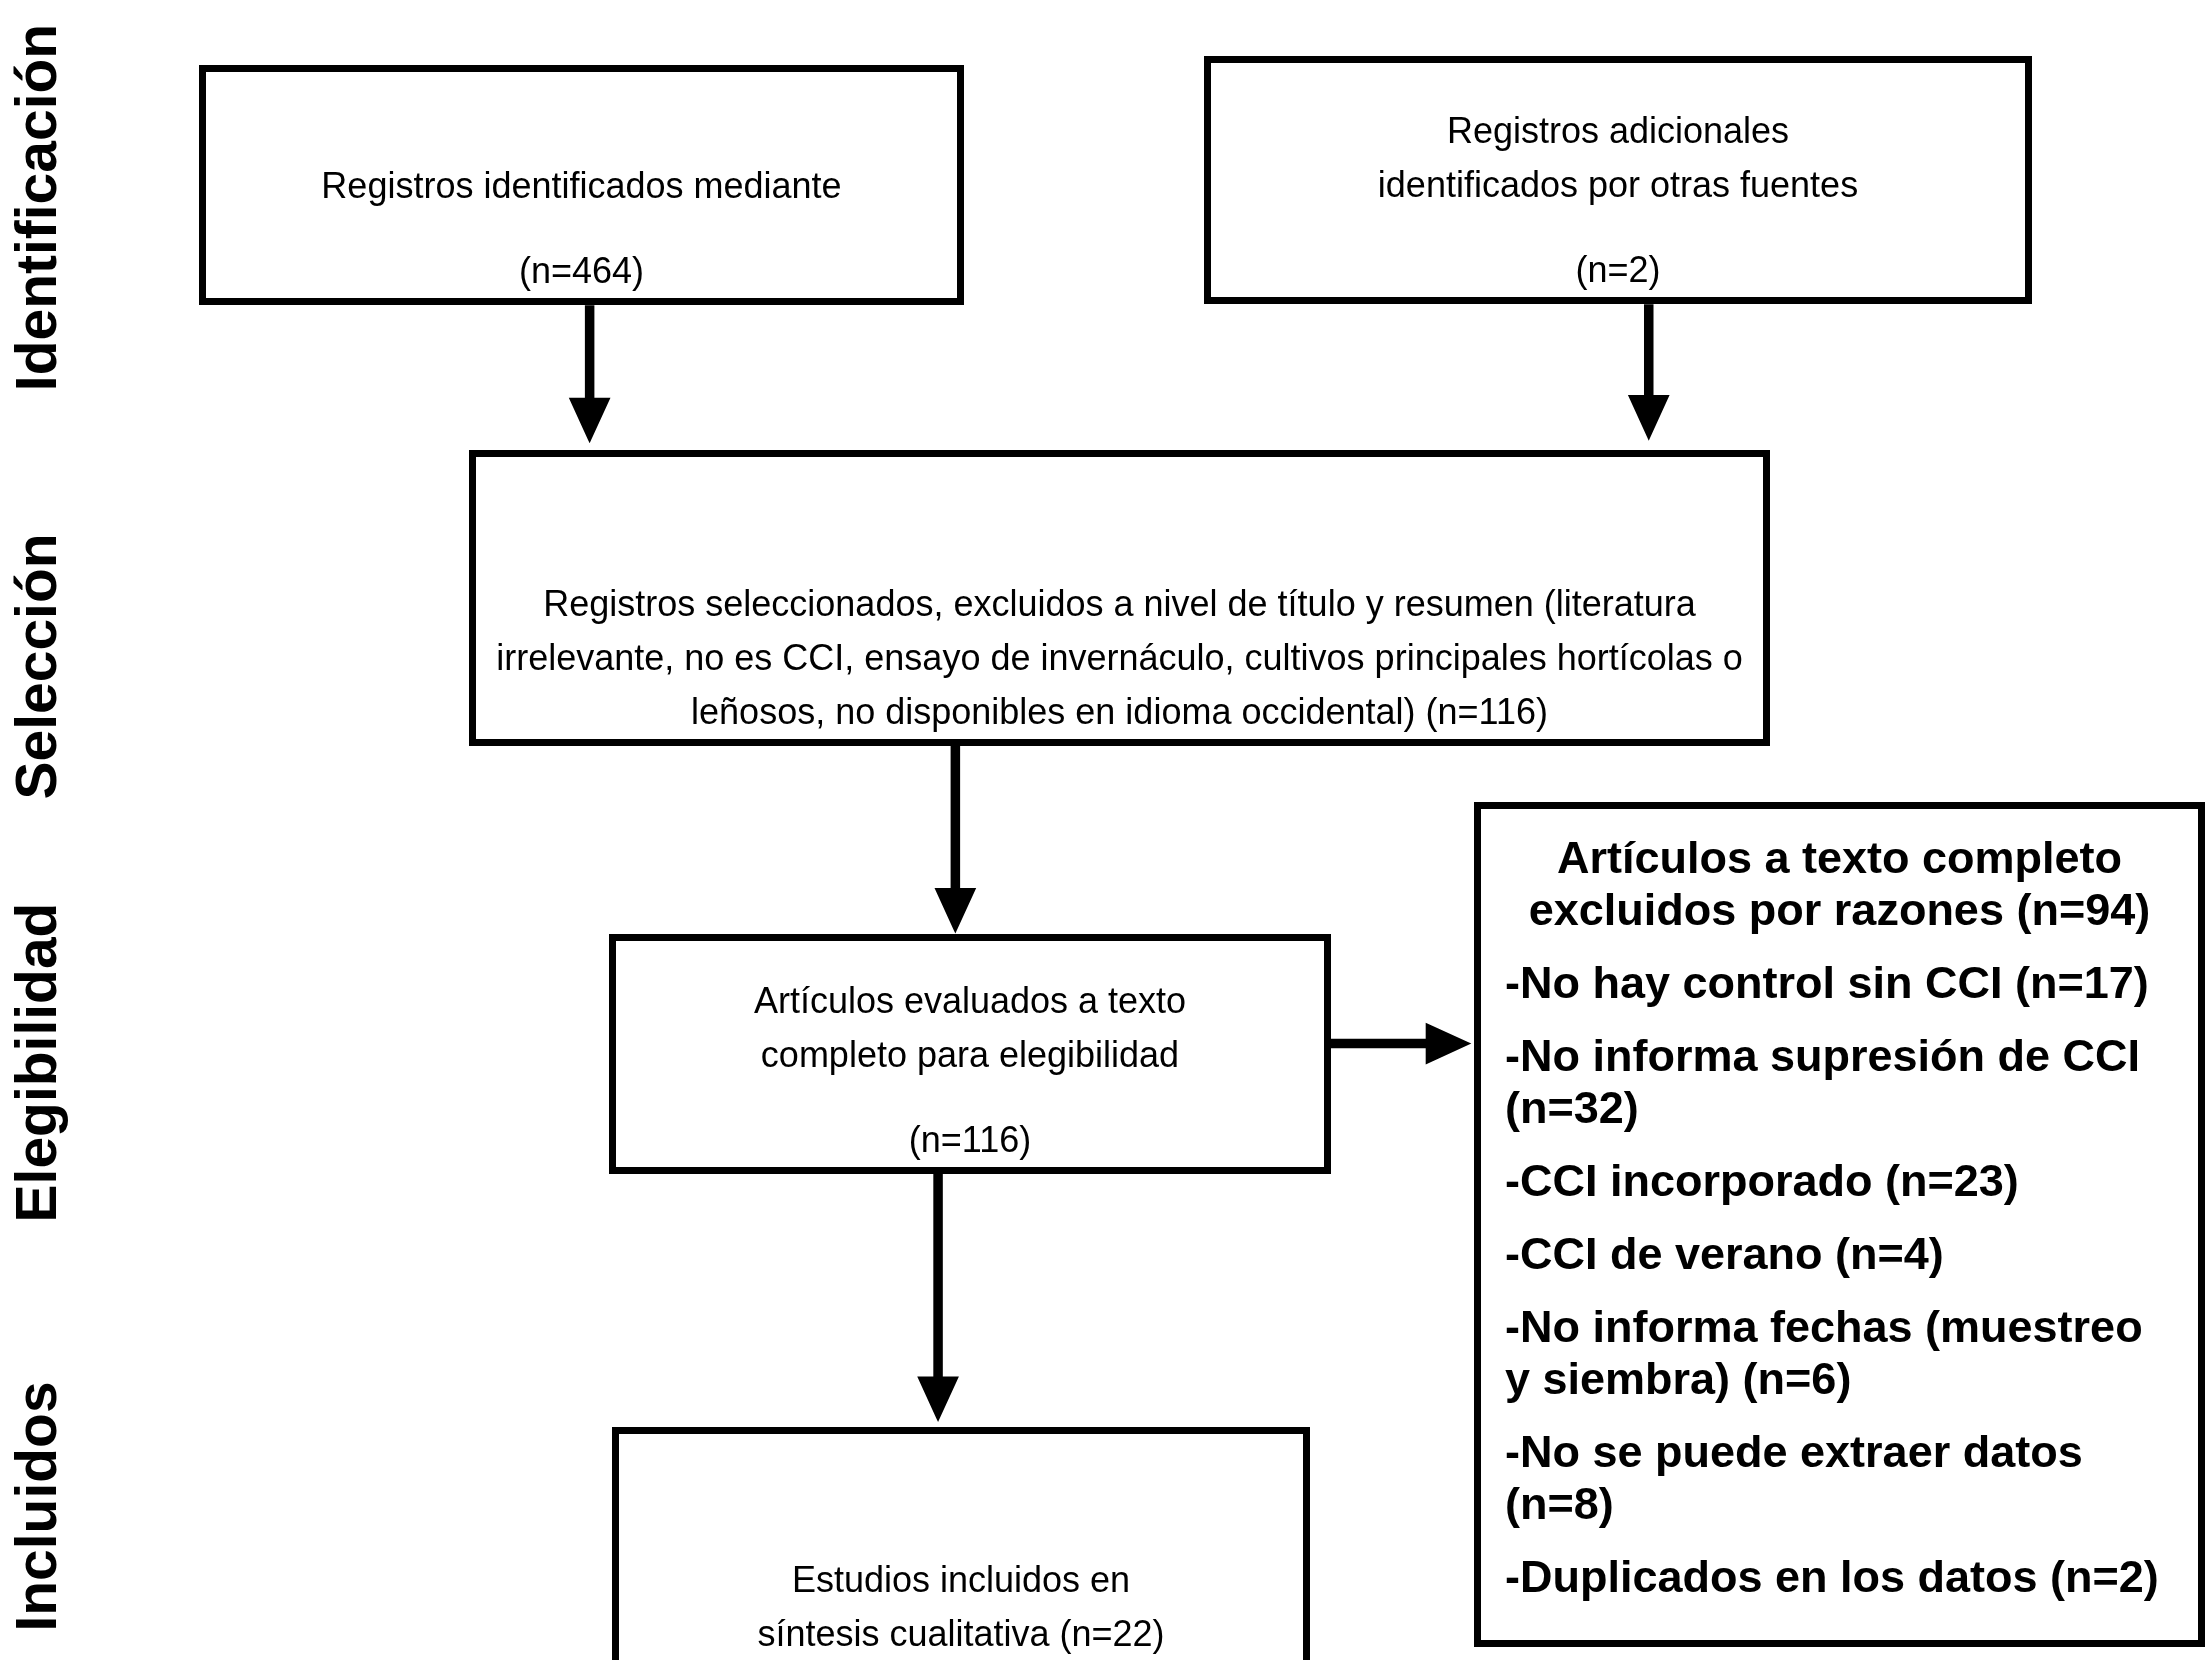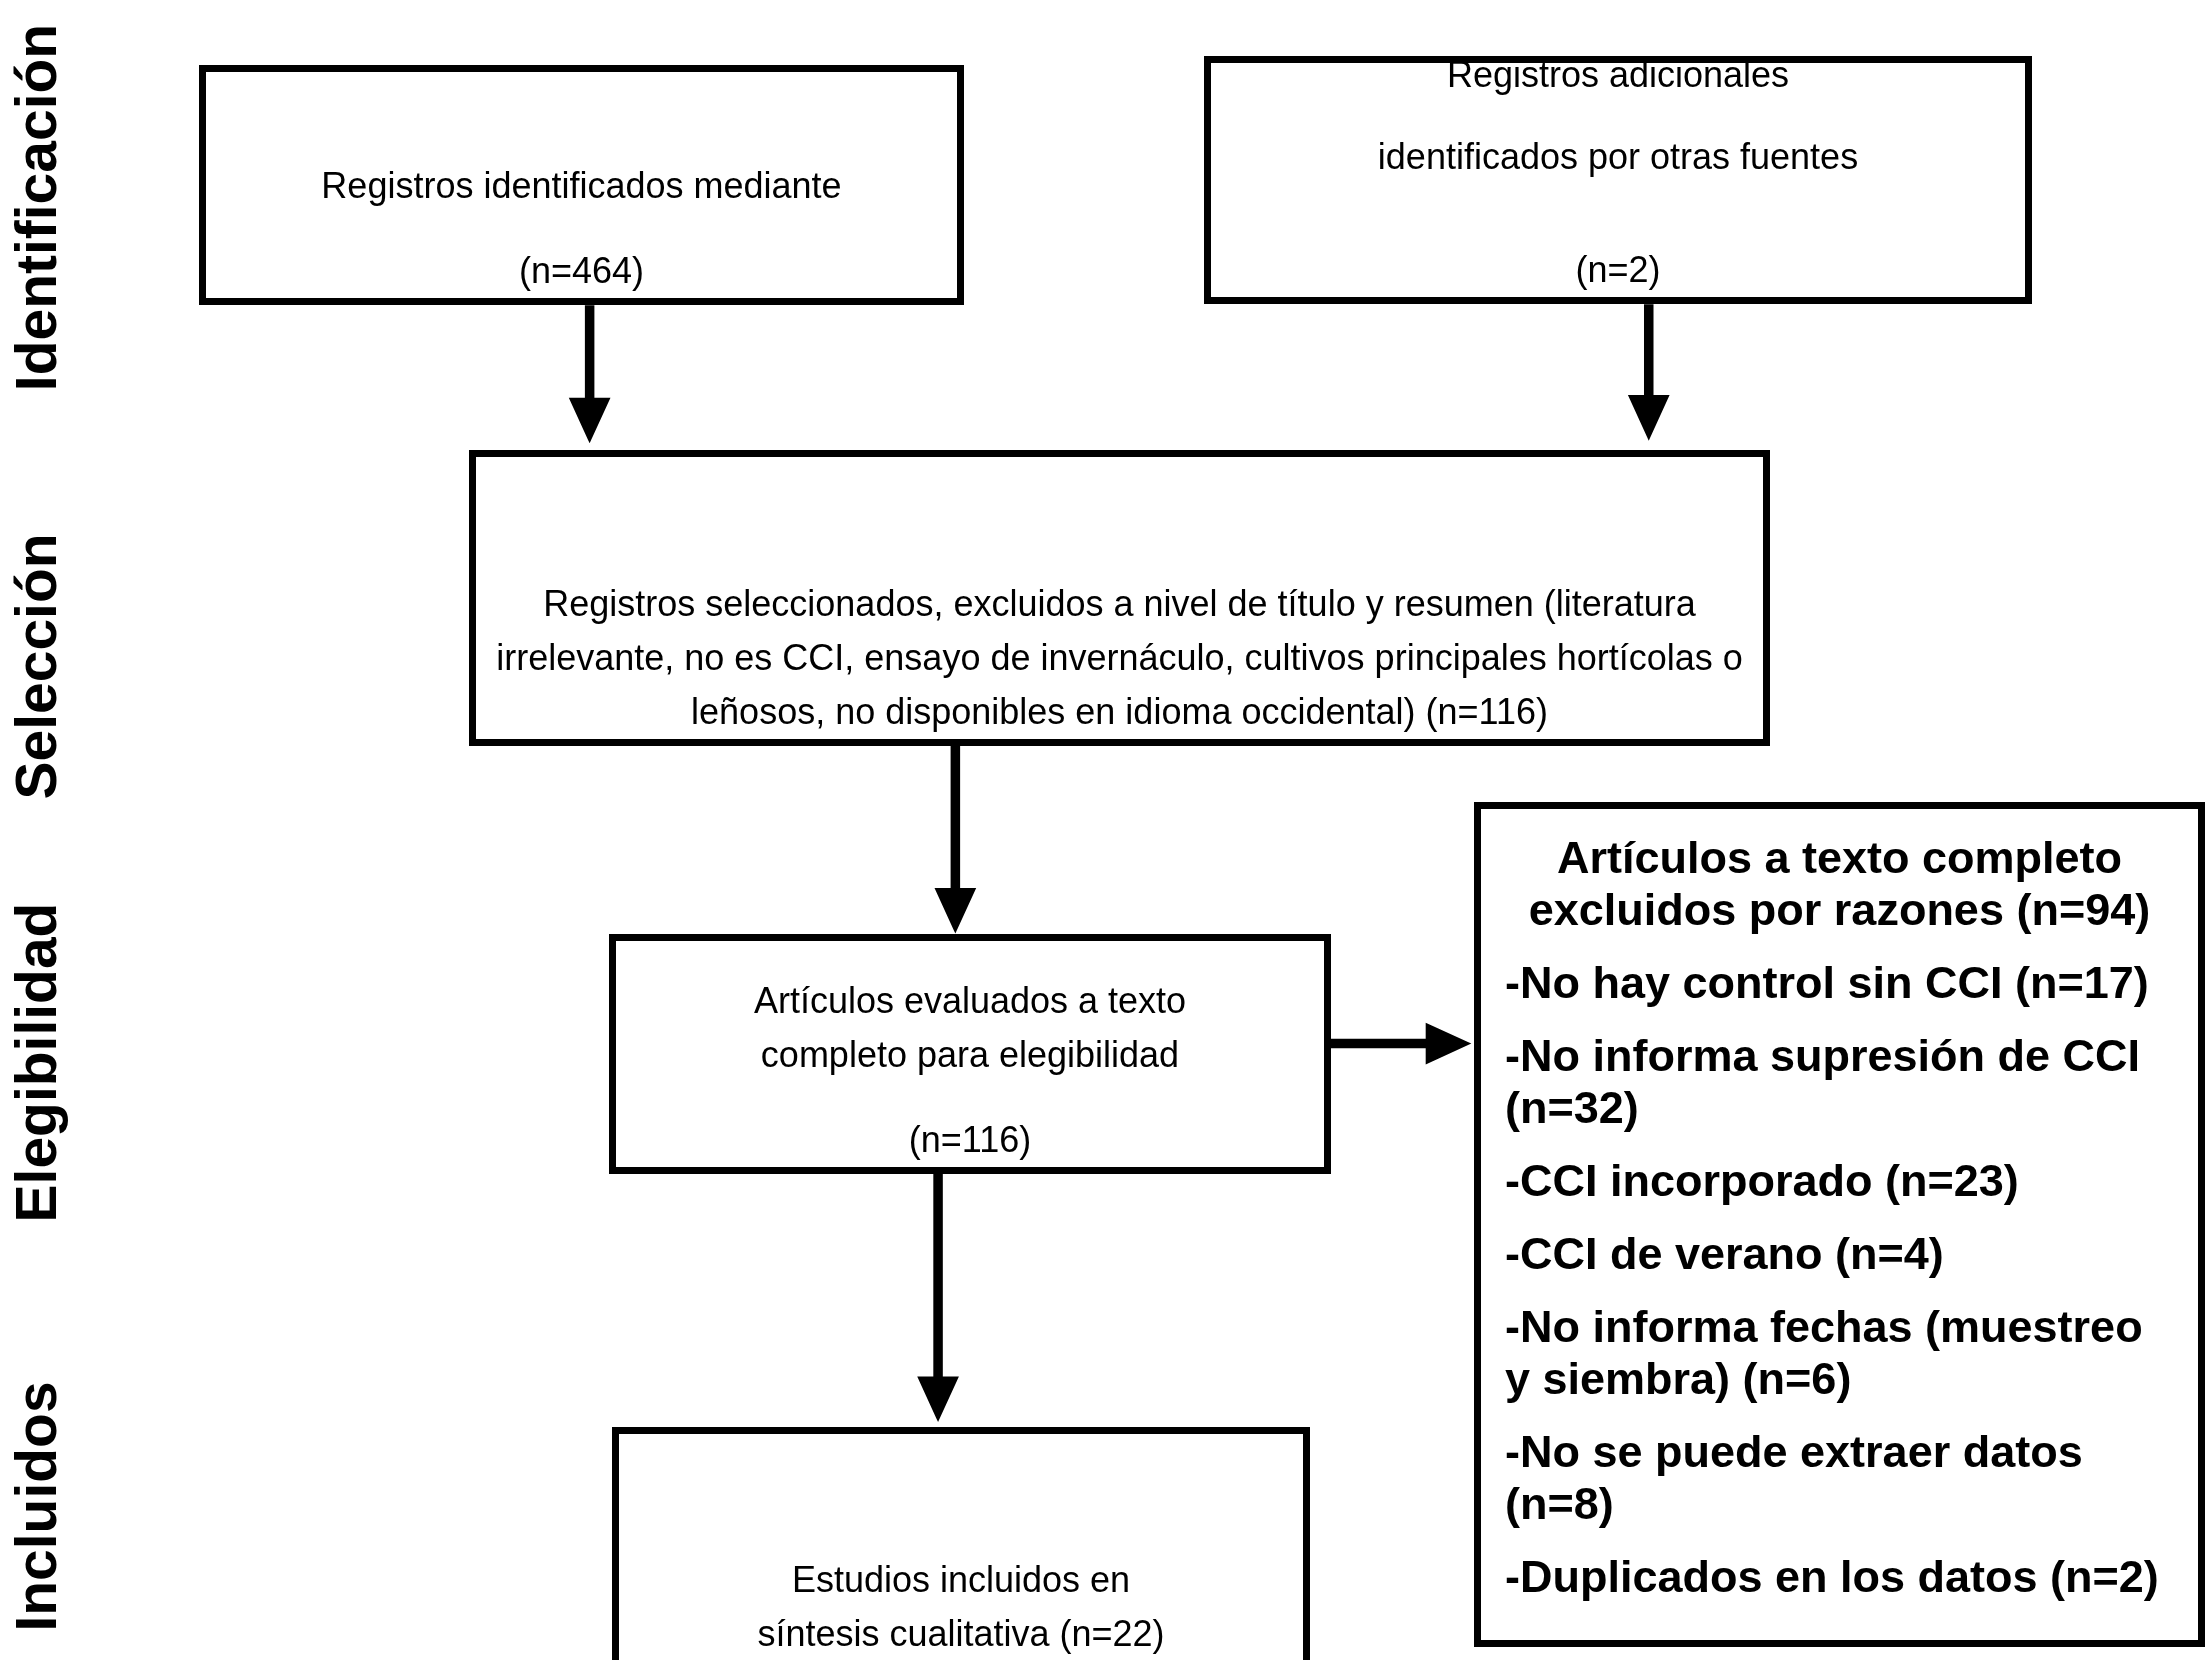--- a/index.html
+++ b/index.html
@@ -37,21 +37,21 @@
     align-items: center;
     justify-content: flex-end;
     text-align: center;
     font-size: 36px;
     line-height: 54px;
   }
   .box .count {
     margin-top: 31px;
   }
   #box-identified-db   { left: 199px;  top: 65px;   width: 765px;  height: 240px; }
-  #box-identified-other{ left: 1204px; top: 56px;   width: 828px;  height: 248px; gap: 28px; }
+  #box-identified-other{ left: 1204px; top: 56px;   width: 828px;  height: 248px; }
   #box-screened        { left: 469px;  top: 450px;  width: 1301px; height: 296px; padding: 0 12px; }
   #box-fulltext        { left: 609px;  top: 934px; width: 722px;  height: 240px; }
   #box-included        { left: 612px;  top: 1427px; width: 698px;  height: 241px; }
   #box-excluded {
     left: 1474px; top: 802px; width: 731px; height: 845px;
     justify-content: flex-start;
     align-items: stretch;
     text-align: left;
     padding: 22.5px 24px;
     font-size: 45px;

